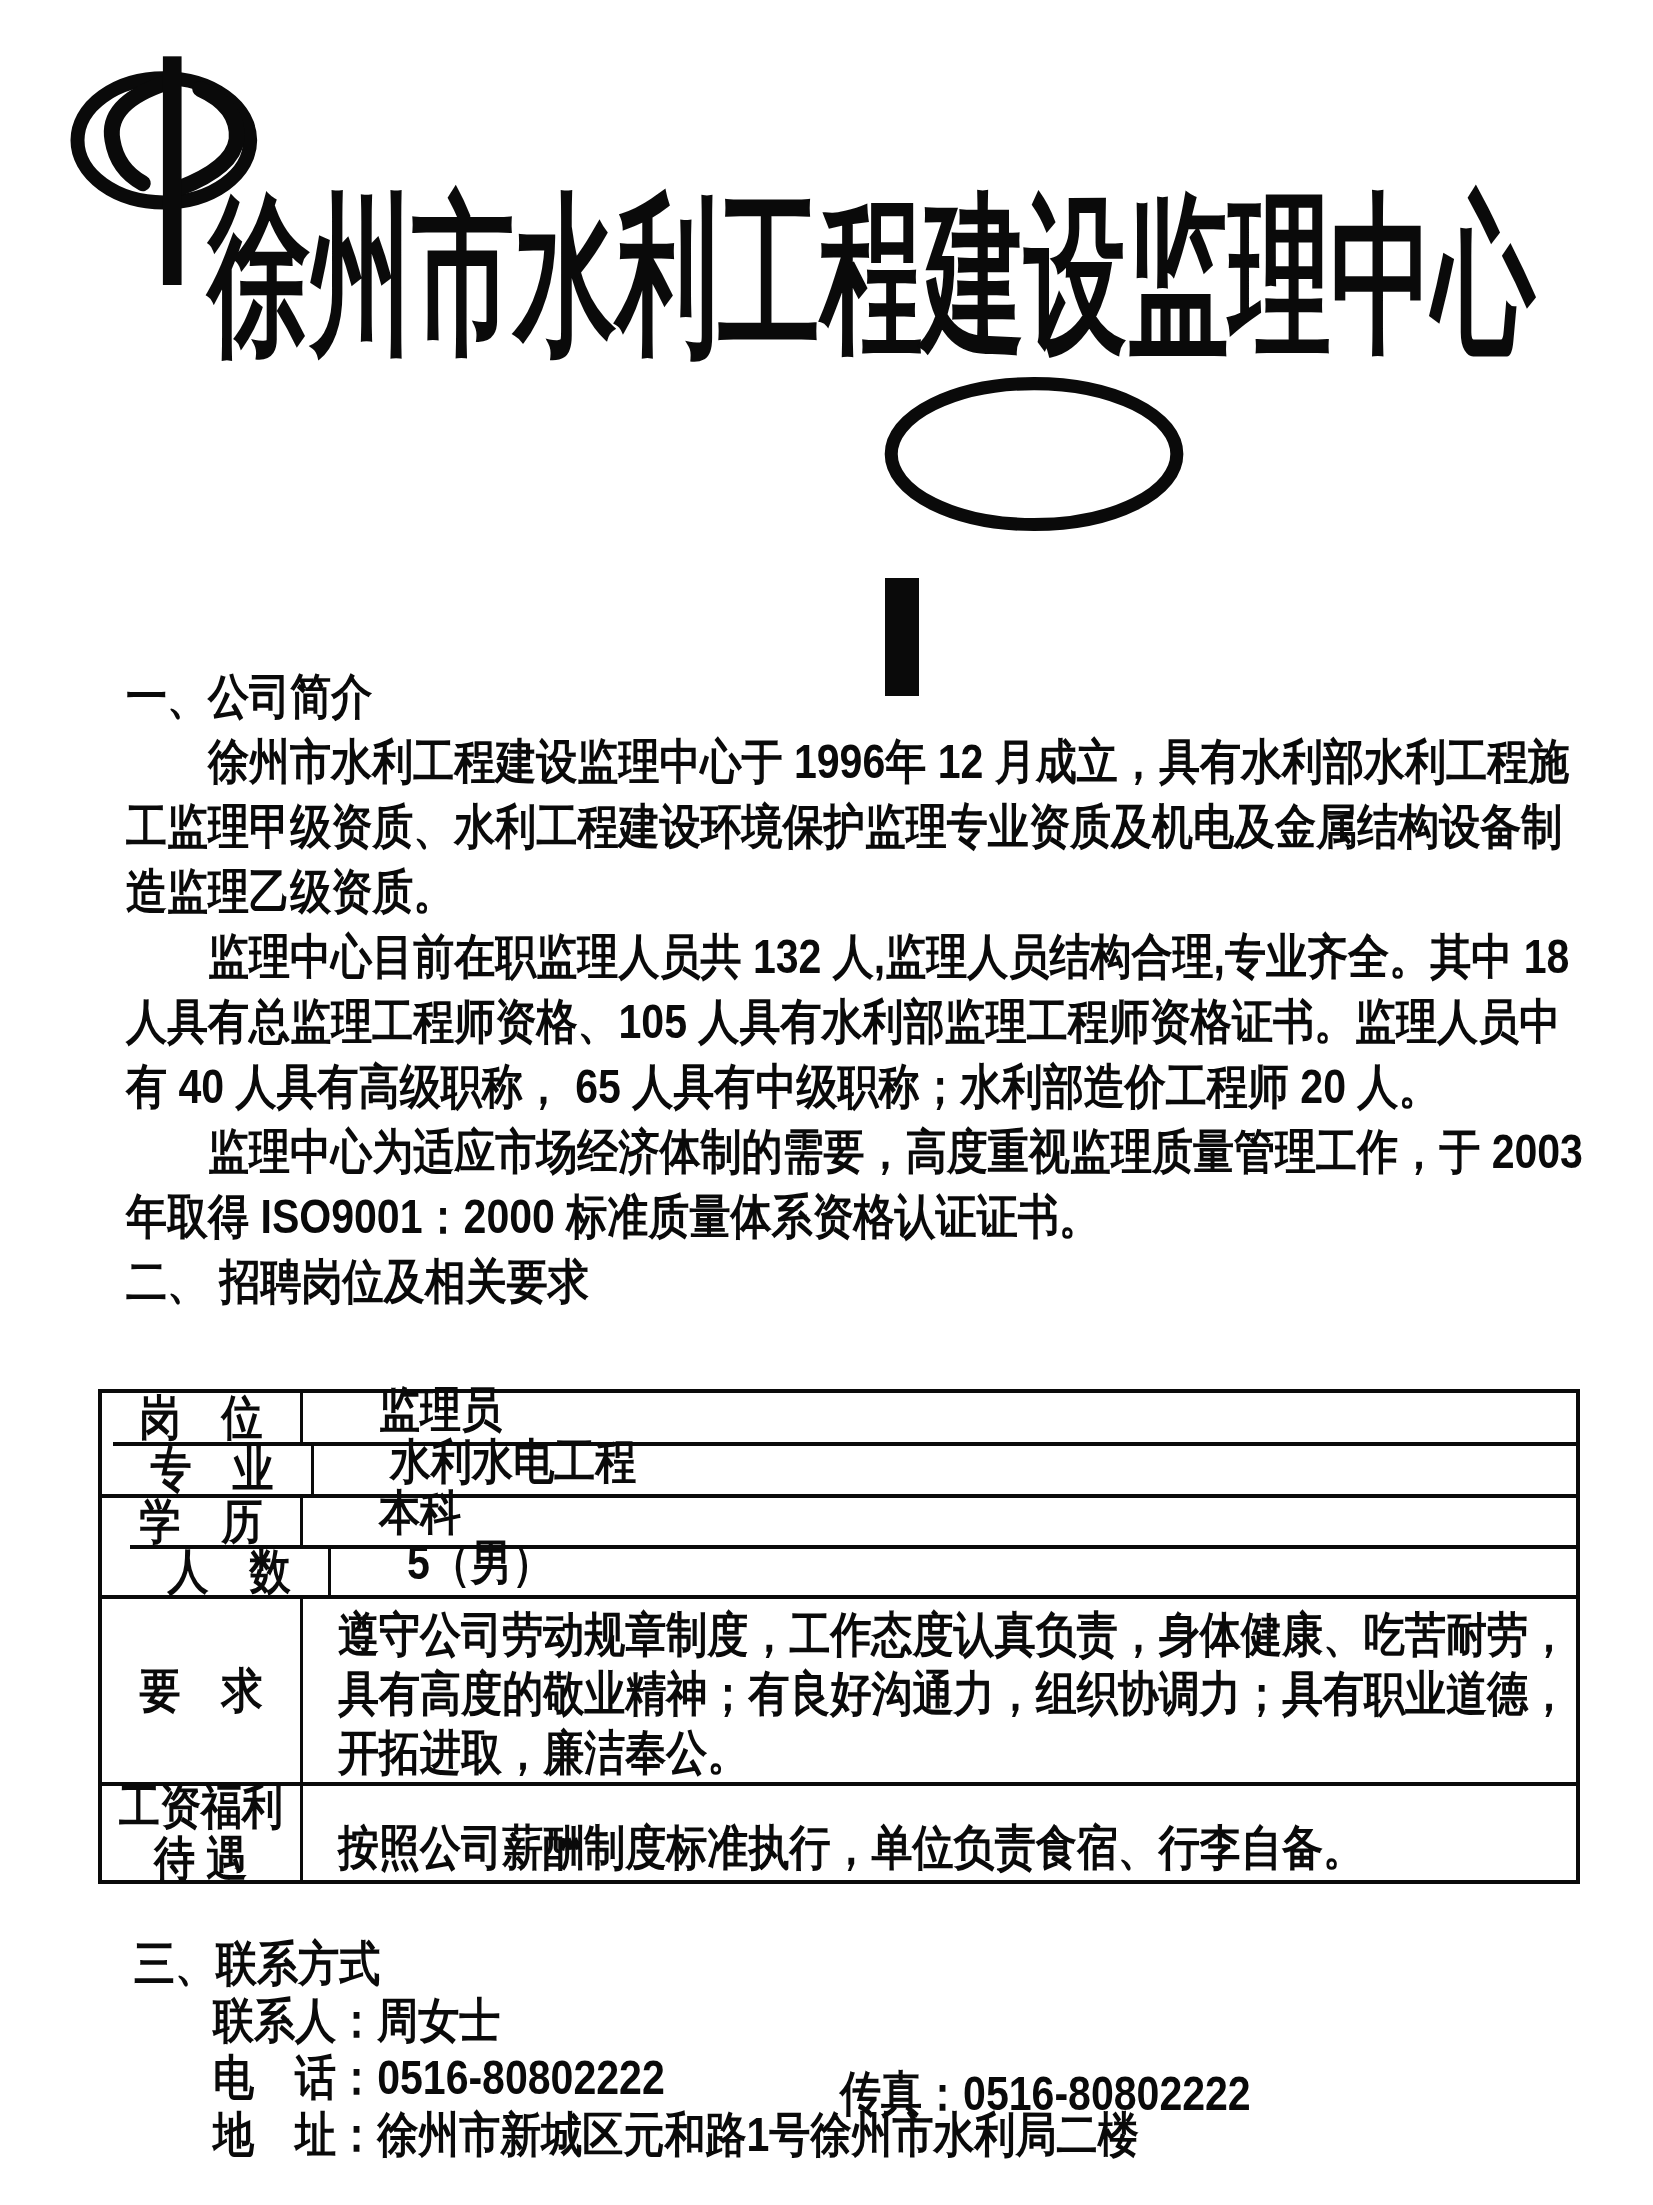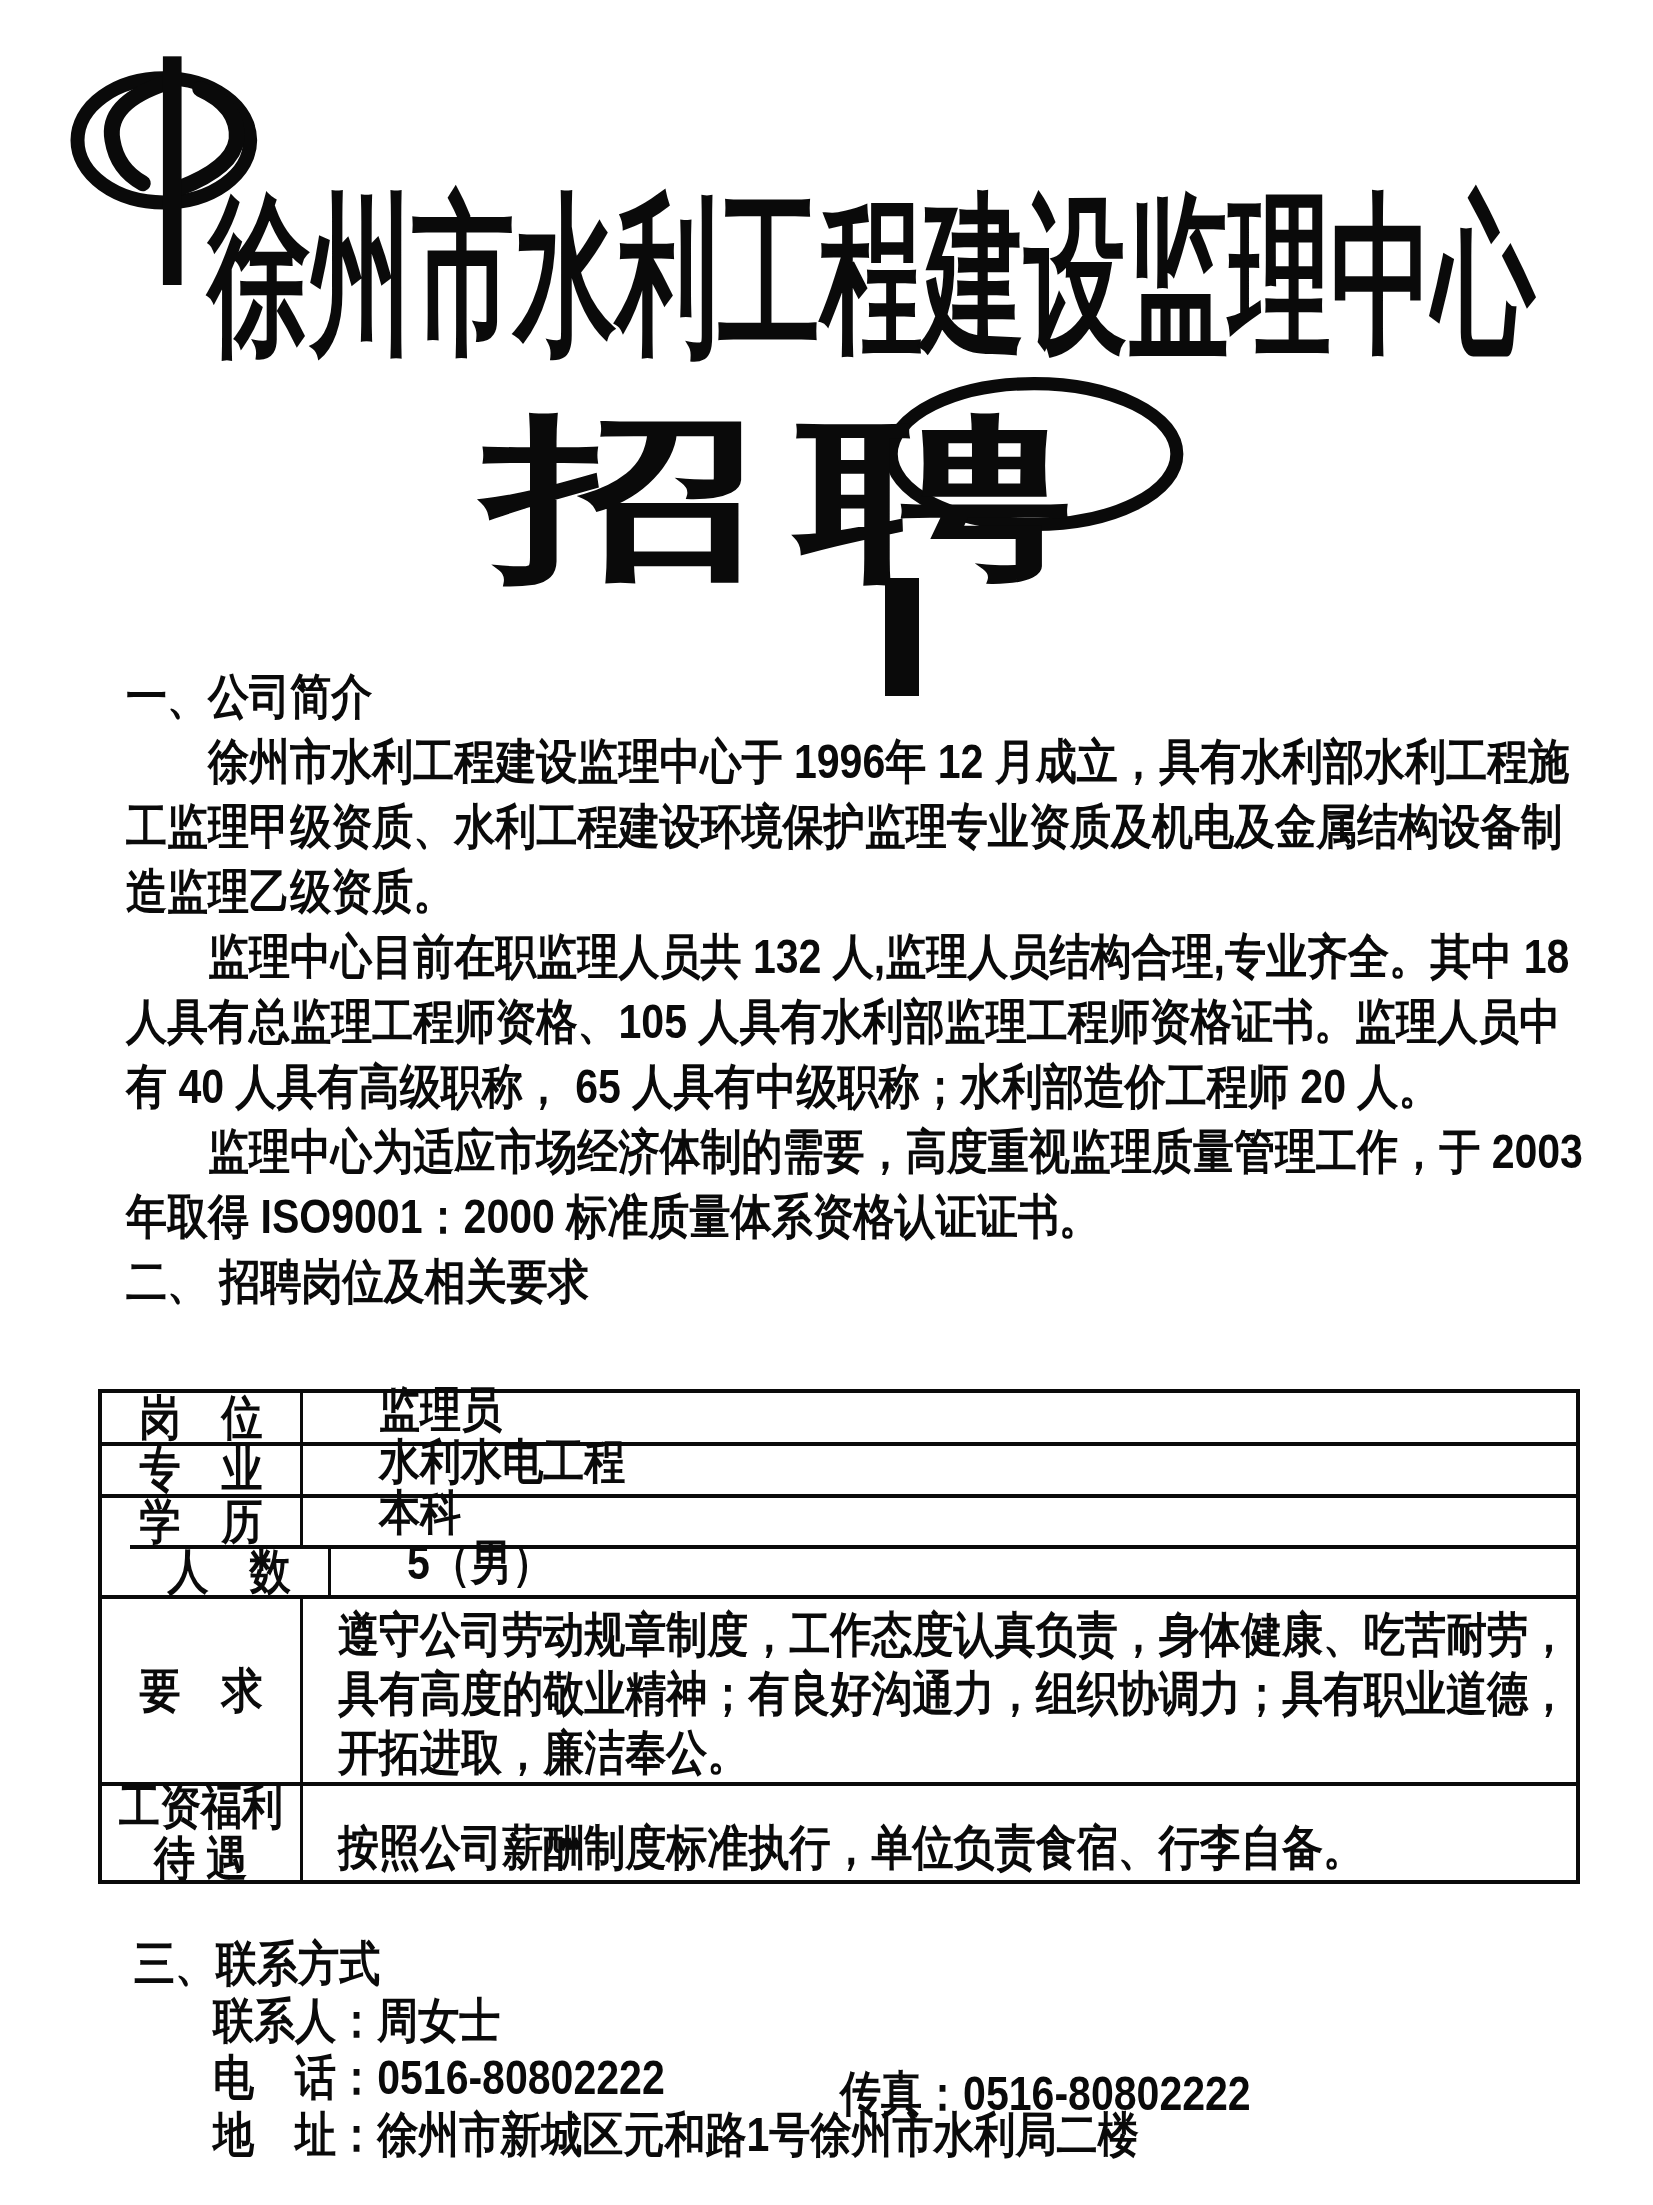--- a/index.html
+++ b/index.html
@@ -36,21 +36,21 @@
     position:absolute;left:98px;top:1389px;width:1482px;box-sizing:border-box;
     border:4.7px solid #0a0a0a;background:#ffffff;
   }
   .trow{display:flex;border-top:4.7px solid #0a0a0a;box-sizing:border-box;}
   .trow.first{border-top:none;}
   .tlabel{
     flex:0 0 201px;border-right:3.7px solid #0a0a0a;box-sizing:border-box;
     display:flex;flex-direction:column;justify-content:center;align-items:center;text-align:center;
   }
   .tval{flex:1;display:flex;flex-direction:column;justify-content:flex-end;padding-left:35px;}
-  .rh1{height:49px;}  .rh2{height:52px;}  .rh3{height:51px;}  .rh4{height:50px;margin-left:28px;}
+  .rh1{height:49px;}  .rh2{height:52px;margin-left:11px;}  .rh3{height:51px;}  .rh4{height:50px;margin-left:28px;}
   .rh5{height:187px;}  .rh6{height:52px;}  .rh7{height:98px;}
   .cellln{height:59px;line-height:59px;}
   .lblln{height:52px;line-height:52px;}
   
   .sec3{position:absolute;left:126px;top:1935px;}
   .sec3 .ln{height:57px;line-height:57px;position:relative;}
   .sec3 .h3pad{padding-left:8.4px;}
   .sec3 .cpad{padding-left:87px;}
   .fax{position:absolute;left:714px;top:16px;}
 </style>
@@ -68,23 +68,20 @@
     <rect x="248" y="20" width="40" height="490" fill="#0a0a0a"></rect>
   </svg>
 
   <div class="org">
     <span class="stretch">徐州市水利工程建设监理中心</span>
   </div>
 
   <svg class="banner-ellipse" viewBox="0 0 670 360" xmlns="http://www.w3.org/2000/svg">
     <ellipse cx="334" cy="178" rx="306" ry="151" fill="none" stroke="#0a0a0a" stroke-width="28"></ellipse>
   </svg>
-  <div class="banner-text">
-    <span class="stretch">招聘</span>
-  </div>
   <div class="banner-stroke"></div>
 
   <div class="sec1">
     <div class="ln"><span class="sq">一、公司简介</span></div>
     <div class="ln indent"><span class="sq">徐州市水利工程建设监理中心于 1996年 12 月成立，具有水利部水利工程施</span></div>
     <div class="ln"><span class="sq">工监理甲级资质、水利工程建设环境保护监理专业资质及机电及金属结构设备制</span></div>
     <div class="ln"><span class="sq">造监理乙级资质。</span></div>
     <div class="ln indent"><span class="sq">监理中心目前在职监理人员共 132 人,监理人员结构合理,专业齐全。其中 18</span></div>
     <div class="ln"><span class="sq">人具有总监理工程师资格、105 人具有水利部监理工程师资格证书。监理人员中</span></div>
     <div class="ln"><span class="sq">有 40 人具有高级职称， 65 人具有中级职称；水利部造价工程师 20 人。</span></div>

